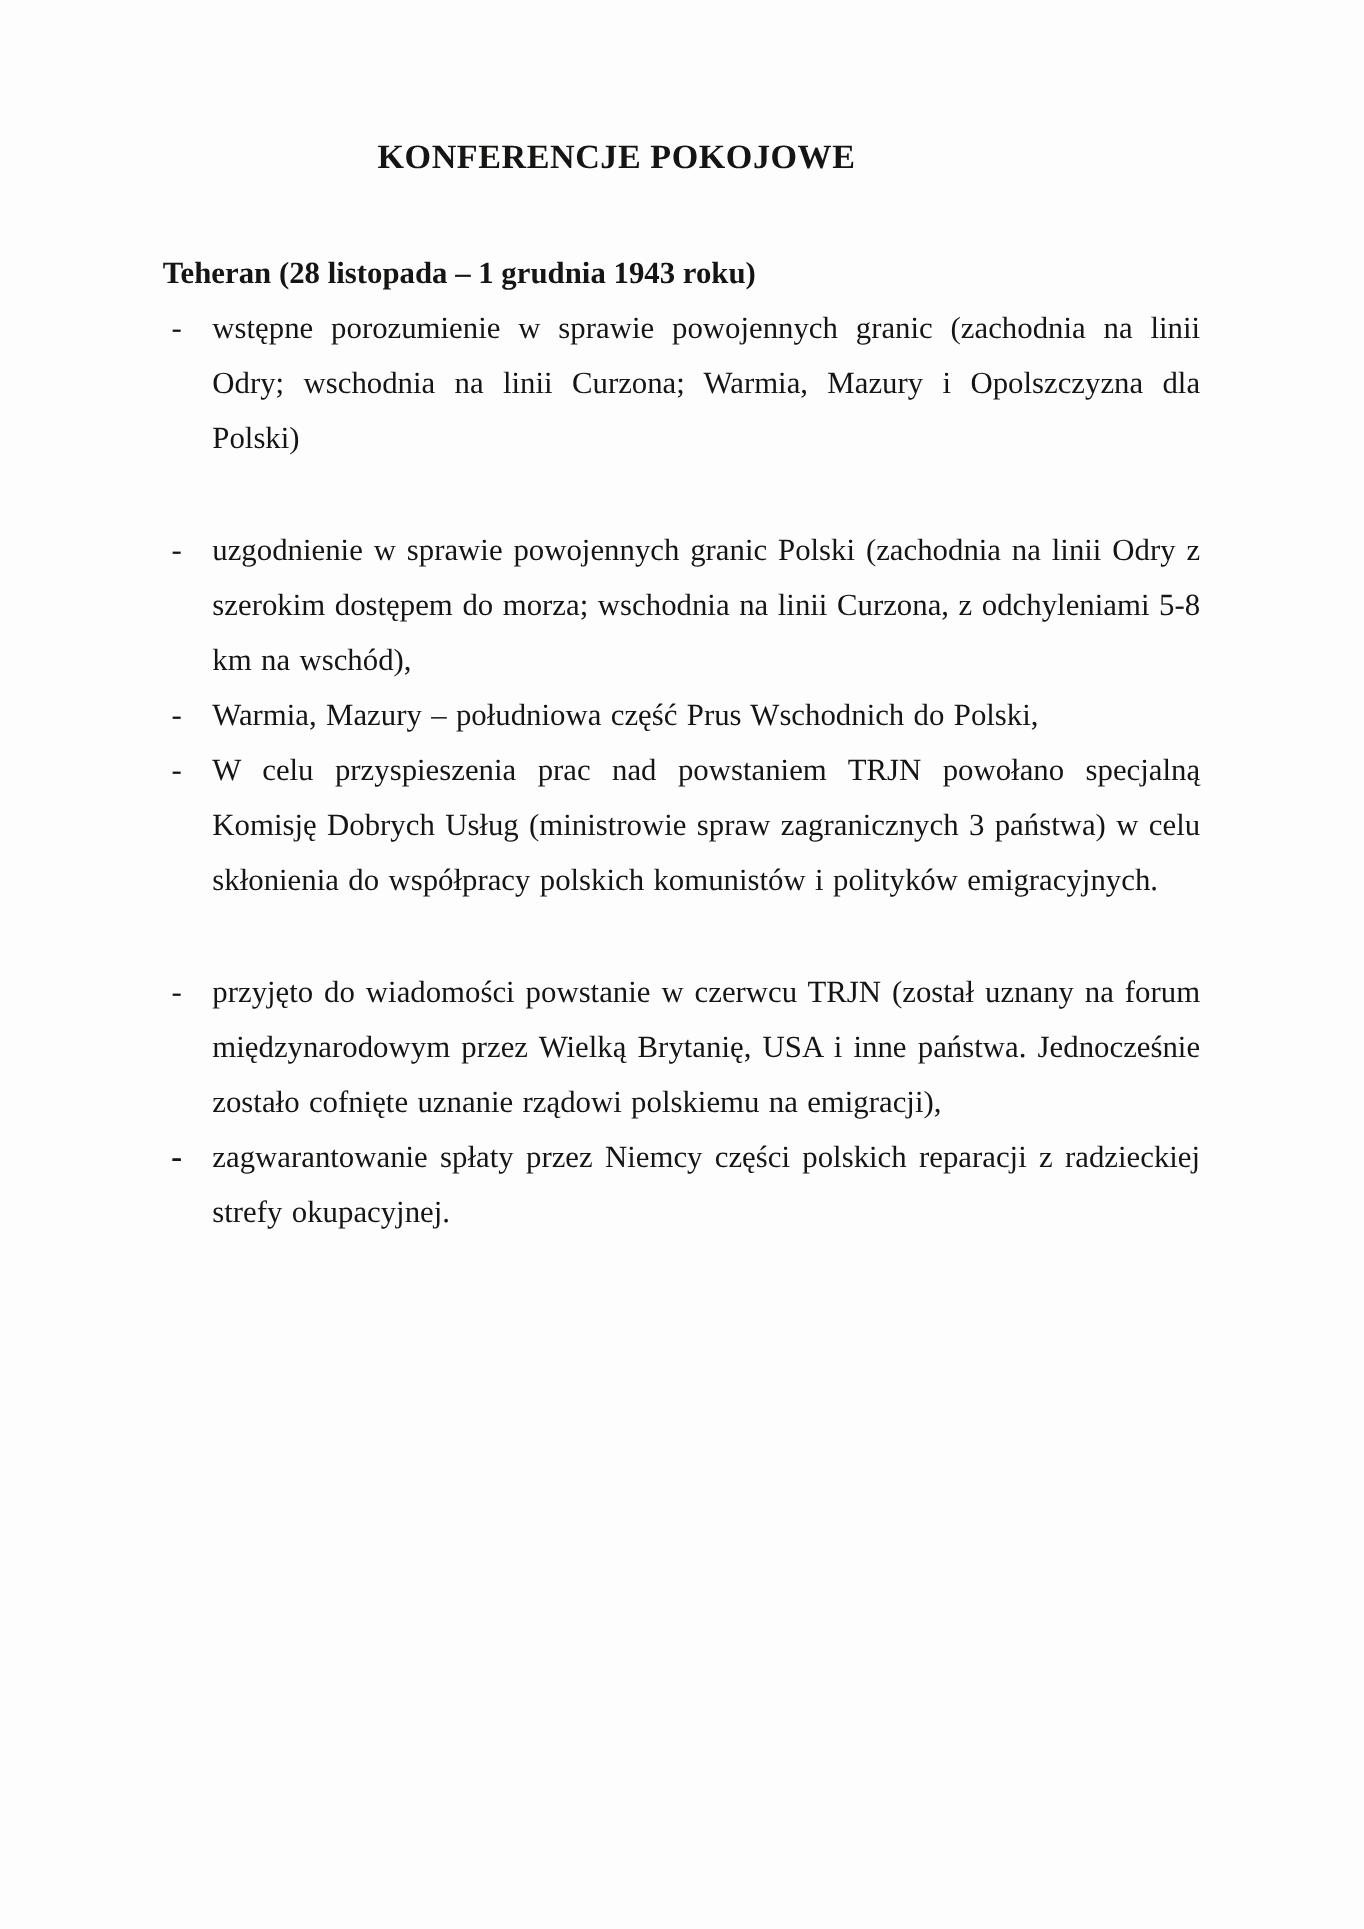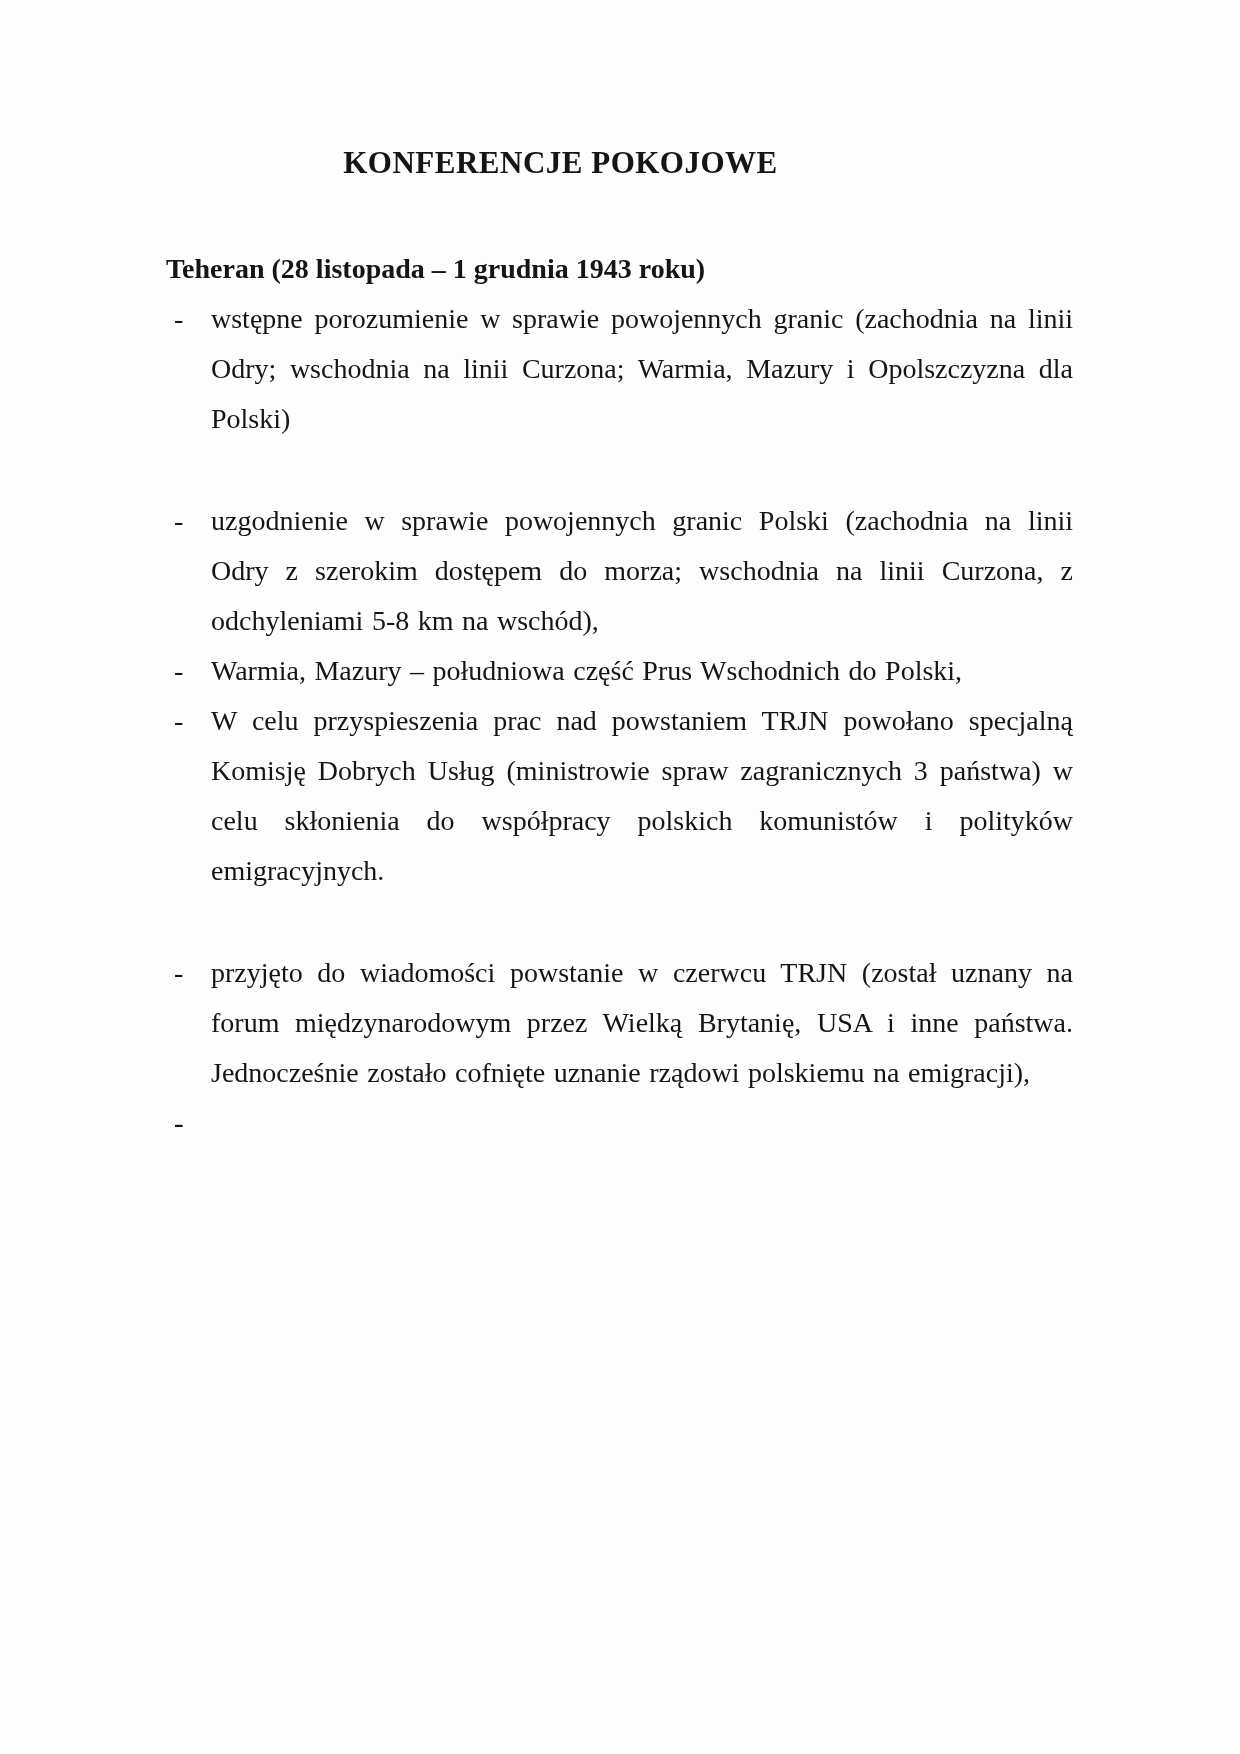--- a/index.html
+++ b/index.html
@@ -9,21 +9,21 @@
   body {
     width: 1240px;
     height: 1754px;
     background: #fdfdfd;
     position: relative;
     overflow: hidden;
   }
   .page {
     position: absolute;
     left: 148px;
-    top: 138px;
+    top: 118px;
     width: 943px;
     font-family: "Liberation Serif", "DejaVu Serif", serif;
     color: #171513;
     font-size: 28px;
     line-height: 50px;
   }
   .doc-title {
     margin: 0 0 56px 0;
     font-size: 31px;
     font-weight: bold;
@@ -31,21 +31,21 @@
     transform: translateX(-59px);
     letter-spacing: 0.5px;
     line-height: 50px;
   }
   .section-heading {
     margin: 0;
     font-size: 28px;
     font-weight: bold;
     line-height: 50px;
   }
-  .section { margin: 18px; }
+  .section { margin: 0; }
   .section + .section { margin-top: 52px; }
   .section.indent-heading .section-heading { padding-left: 9px; }
   .bullet-list {
     margin: 0;
     padding: 0;
     list-style: none;
     text-align: justify;
     word-spacing: 1.5px;
   }
   .bullet-list li {
@@ -100,17 +100,18 @@
         <span>przyjęto do wiadomości powstanie w czerwcu TRJN (został uznany na forum międzynarodowym przez Wielką Brytanię, USA i inne państwa. Jednocześnie zostało cofnięte uznanie rządowi polskiemu na emigracji),</span>
       </li>
       <li>
         <span class="bullet-dash">-</span>
       </li>
       <li>
         <span class="bullet-dash">-</span>
       </li>
       <li>
         <span class="bullet-dash">-</span>
+        <span>zagwarantowanie spłaty przez Niemcy części polskich reparacji z radzieckiej strefy okupacyjnej.</span>
       </li>
     </ul>
   </div>
 
 </div>
 
 </body></html>

